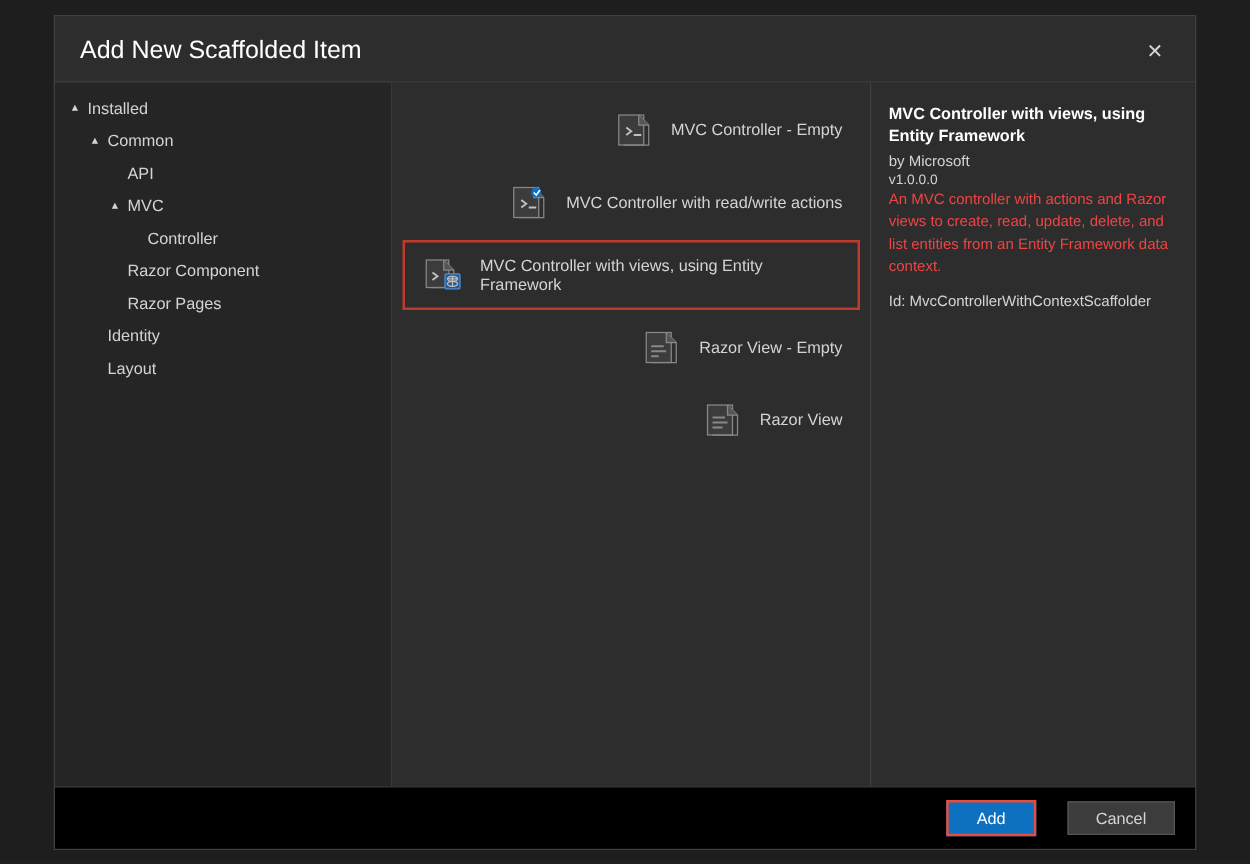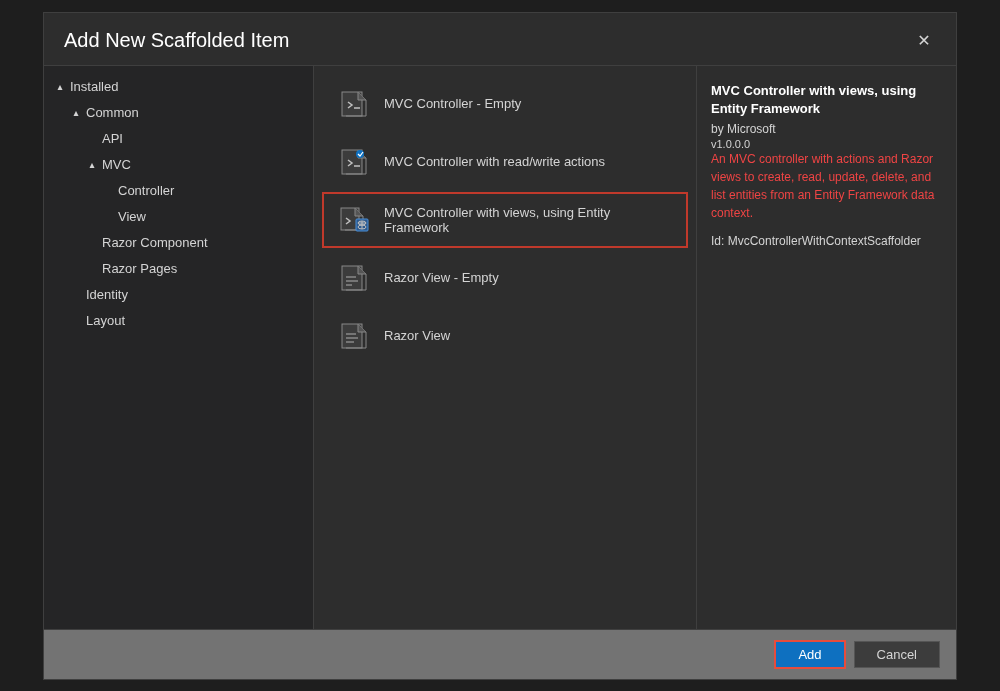--- a/index.html
+++ b/index.html
@@ -113,20 +113,21 @@
       background: #2d2d2d;
     }
 
     .scaffold-item {
       display: flex;
       align-items: center;
       padding: 8px 12px;
       cursor: pointer;
       border: 2px solid transparent;
       margin: 2px 8px;
+      justify-content: flex-end;
     }
     .scaffold-item.selected {
       border: 2px solid #c0392b;
       background: #2d2d2d;
     }
 
     .scaffold-icon {
       width: 36px;
       height: 36px;
       margin-right: 12px;
@@ -181,27 +182,27 @@
       margin-bottom: 12px;
     }
 
     .info-id {
       font-size: 12px;
       color: #d4d4d4;
     }
 
     
     .dialog-footer {
-      background: #737373;
+      background: #000000;
       border-top: 1px solid #3f3f3f;
       padding: 10px 16px;
       display: flex;
       align-items: center;
       justify-content: flex-end;
-      gap: 8px;
+      gap: 25px;
     }
 
     .btn-add {
       background: #0e70c0;
       color: #ffffff;
       border: 2px solid #e74c3c;
       padding: 5px 22px;
       font-size: 13px;
       cursor: pointer;
       min-width: 70px;
@@ -259,26 +260,20 @@
         </div>
       </div>
 
       <div class="tree-item">
         <div class="tree-label indent-3">
           <span class="tree-arrow" style="visibility:hidden;">▸</span>
           <span class="tree-label-text">Controller</span>
         </div>
       </div>
 
-      <div class="tree-item">
-        <div class="tree-label indent-3">
-          <span class="tree-arrow" style="visibility:hidden;">▸</span>
-          <span class="tree-label-text">View</span>
-        </div>
-      </div>
 
       <div class="tree-item">
         <div class="tree-label indent-2">
           <span class="tree-arrow" style="visibility:hidden;">▸</span>
           <span class="tree-label-text">Razor Component</span>
         </div>
       </div>
 
       <div class="tree-item">
         <div class="tree-label indent-2">

